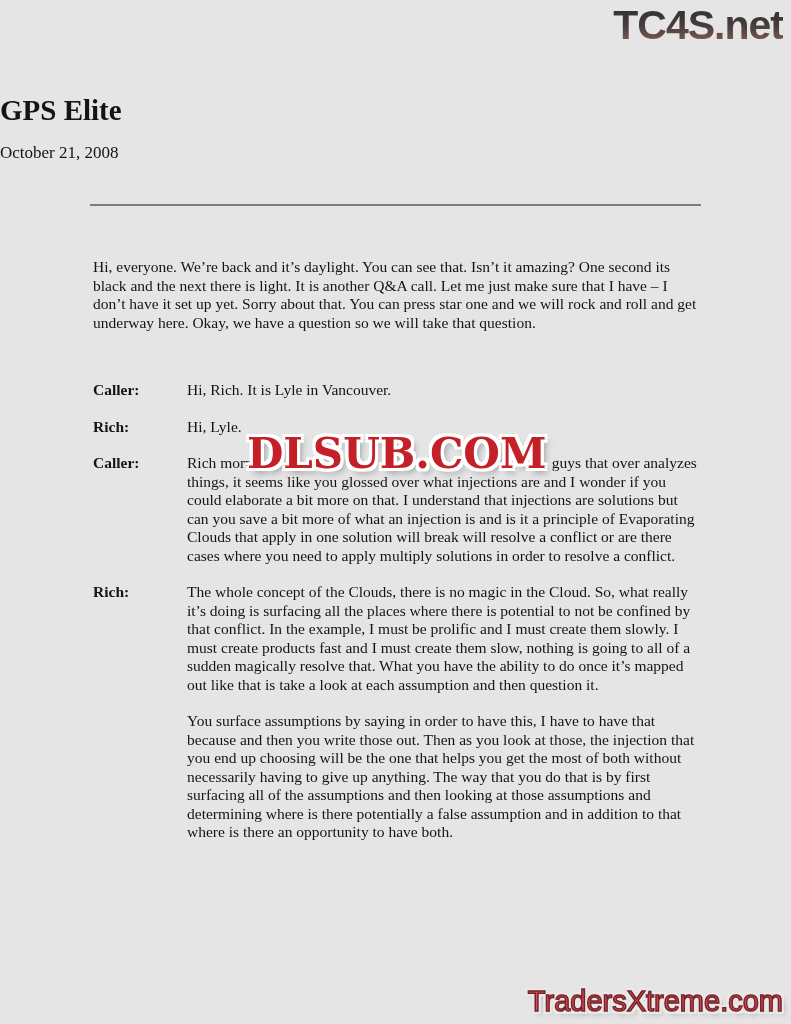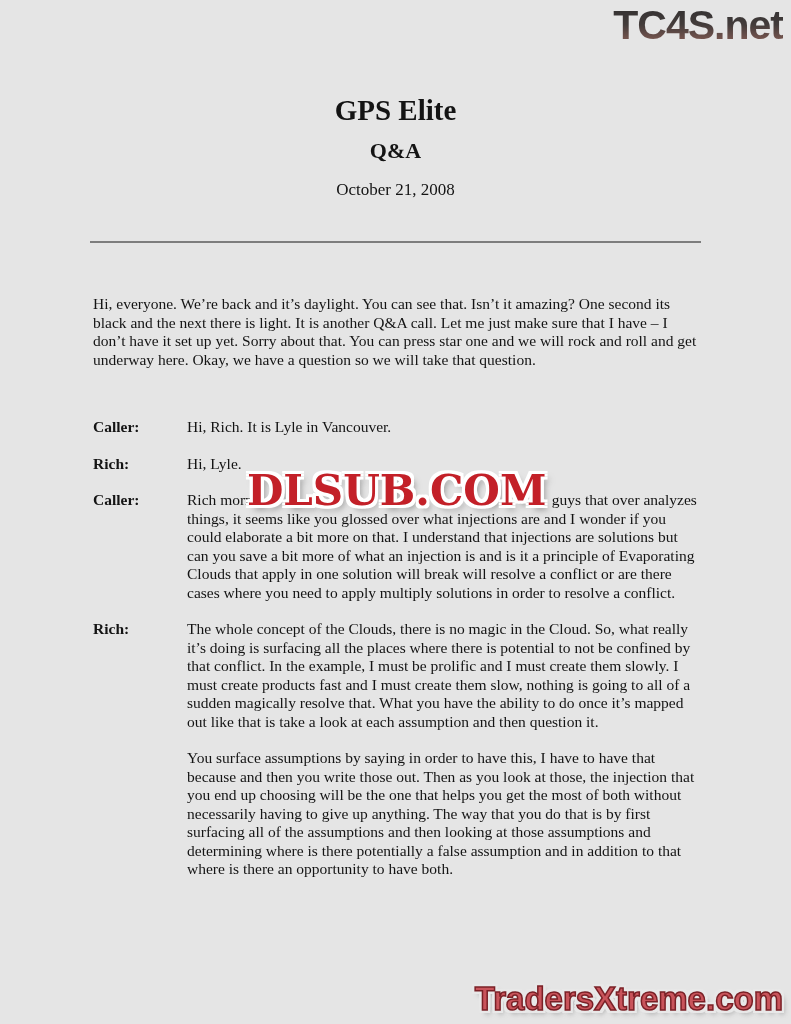--- a/index.html
+++ b/index.html
@@ -20,21 +20,21 @@
     font-size:41px;
     letter-spacing:-1px;
     background:linear-gradient(180deg,#2e2e2e 0%,#433c3b 48%,#96655b 100%);
     -webkit-background-clip:text;
     background-clip:text;
     -webkit-text-fill-color:transparent;
     color:#5a4540;
   }
 
   
-  .title-block{padding-top:94px;text-align:center;}
+  .title-block{padding-top:94px;text-align:left;}
   .doc-title{margin:0;font-size:29px;font-weight:bold;line-height:32px;}
   .doc-subtitle{margin:13px 0 0 0;font-size:22px;font-weight:bold;line-height:24px;}
   .doc-date{margin:17px 0 0 0;font-size:17px;line-height:20px;}
 
   .divider{
     margin:41px 0 0 90px;
     width:611px;height:0;
     border:none;
     border-top:2px solid #7d7d7d;
   }
@@ -79,43 +79,42 @@
       -3px  3px 0 #ffffff, 3px  3px 0 #ffffff,
        0   -3px 0 #ffffff, 0    3px 0 #ffffff,
       -3px  0   0 #ffffff, 3px  0   0 #ffffff,
        4px  5px 6px rgba(110,110,110,0.65);
   }
 
   
   .footer-logo{
     position:absolute;right:8px;bottom:6px;
     font-family:"Liberation Sans", sans-serif;
-    font-weight:bold;
-    font-size:33px;
+    font-weight:normal;
+    font-size:29px;
     letter-spacing:0px;
     color:#c9545b;
     -webkit-text-stroke:1.5px #7a2026;
     text-shadow:
       -3px -3px 0 #e8e8e8, 3px -3px 0 #e8e8e8,
       -3px  3px 0 #e8e8e8, 3px  3px 0 #e8e8e8,
        0   -3px 0 #e8e8e8, 0    3px 0 #e8e8e8,
       -3px  0   0 #e8e8e8, 3px  0   0 #e8e8e8,
        3px  4px 5px rgba(120,120,120,0.6);
   }
 </style>
 </head>
 <body>
 
 <div class="page">
 
   <div class="tc4s-logo">TC4S.net</div>
 
   <div class="title-block">
     <h1 class="doc-title">GPS Elite</h1>
-    <h2 class="doc-subtitle">Q&amp;A</h2>
     <div class="doc-date">October 21, 2008</div>
   </div>
 
   <hr class="divider">
 
   <p class="intro">Hi, everyone. We’re back and it’s daylight. You can see that. Isn’t it amazing? One second its black and the next there is light. It is another Q&amp;A call. Let me just make sure that I have – I don’t have it set up yet. Sorry about that. You can press star one and we will rock and roll and get underway here. Okay, we have a question so we will take that question.</p>
 
   <div class="dialogue">
 
     <div class="dialogue-row">

